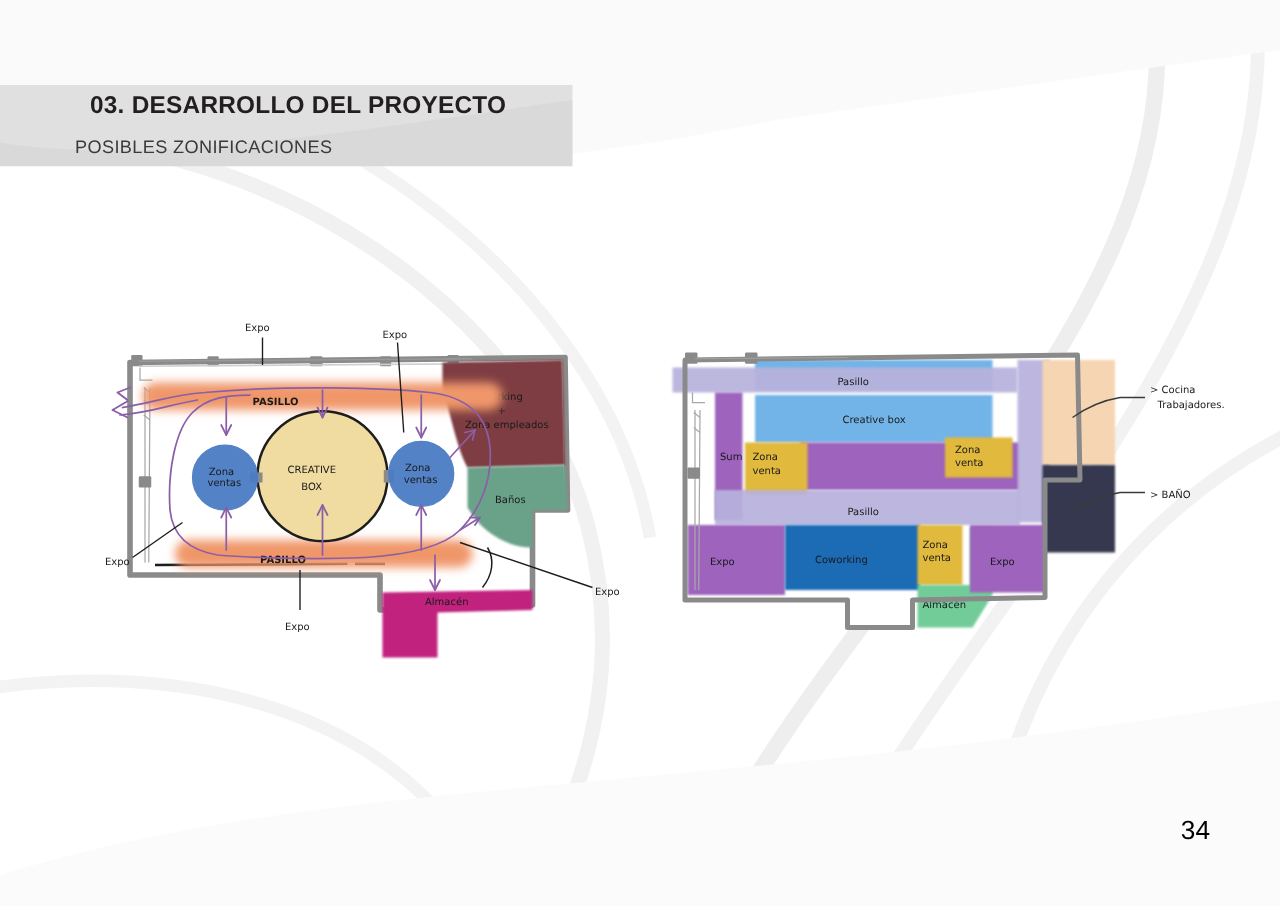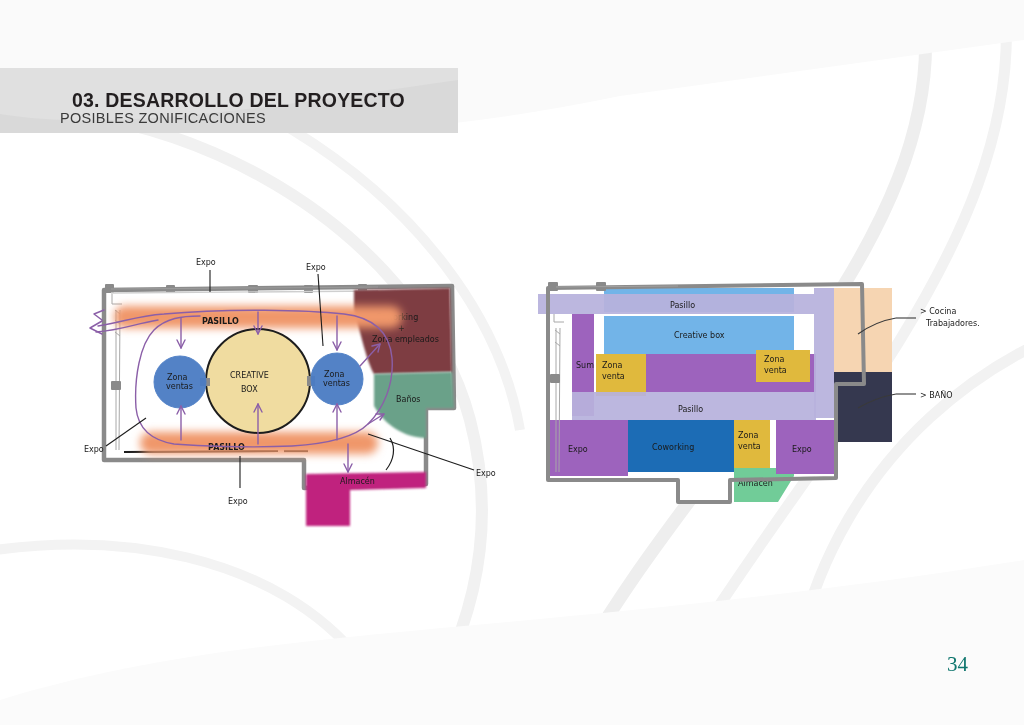--- a/index.html
+++ b/index.html
@@ -53,43 +53,41 @@
   #page-title {
     position: absolute;
     left: 72px;
     top: 73px;
     font-size: 19.5px;
     font-weight: bold;
     letter-spacing: 0.2px;
     color: #231f20;
     z-index: 4;
     white-space: nowrap;
-    margin-top: 16px;
   }
   #page-subtitle {
     position: absolute;
     left: 60px;
     top: 110px;
     font-size: 14.5px;
     font-weight: normal;
     letter-spacing: 0.3px;
     color: #3a3a3a;
     z-index: 4;
     white-space: nowrap;
   }
 
   
   #page-number {
     position: absolute;
     right: 56px;
     bottom: 48px;
     font-size: 21px;
-    color: #0f766e;
+    color: #000000;
     z-index: 5;
-    font-family: Liberation Serif, serif;
   }
 
   
   .diagram {
     position: absolute;
     z-index: 3;
   }
   #diagram-left  { left: 78px;  top: 248px; width: 430px; height: 280px; }
   #diagram-right { left: 528px; top: 272px; width: 480px; height: 250px; }
 

